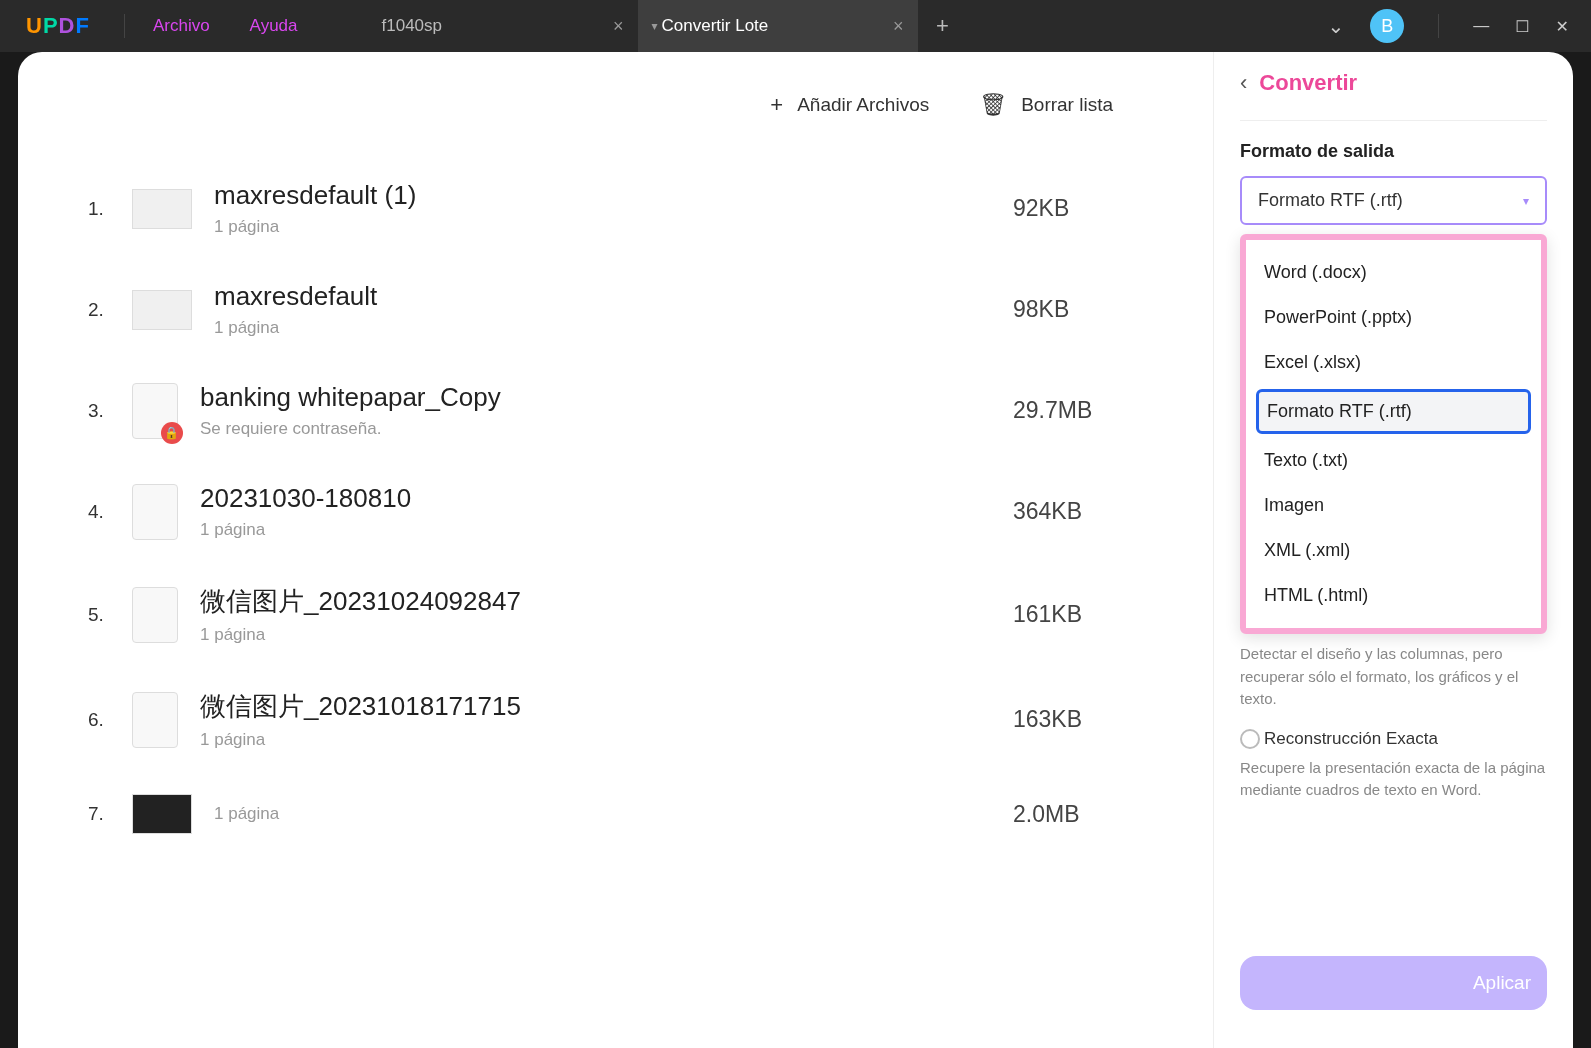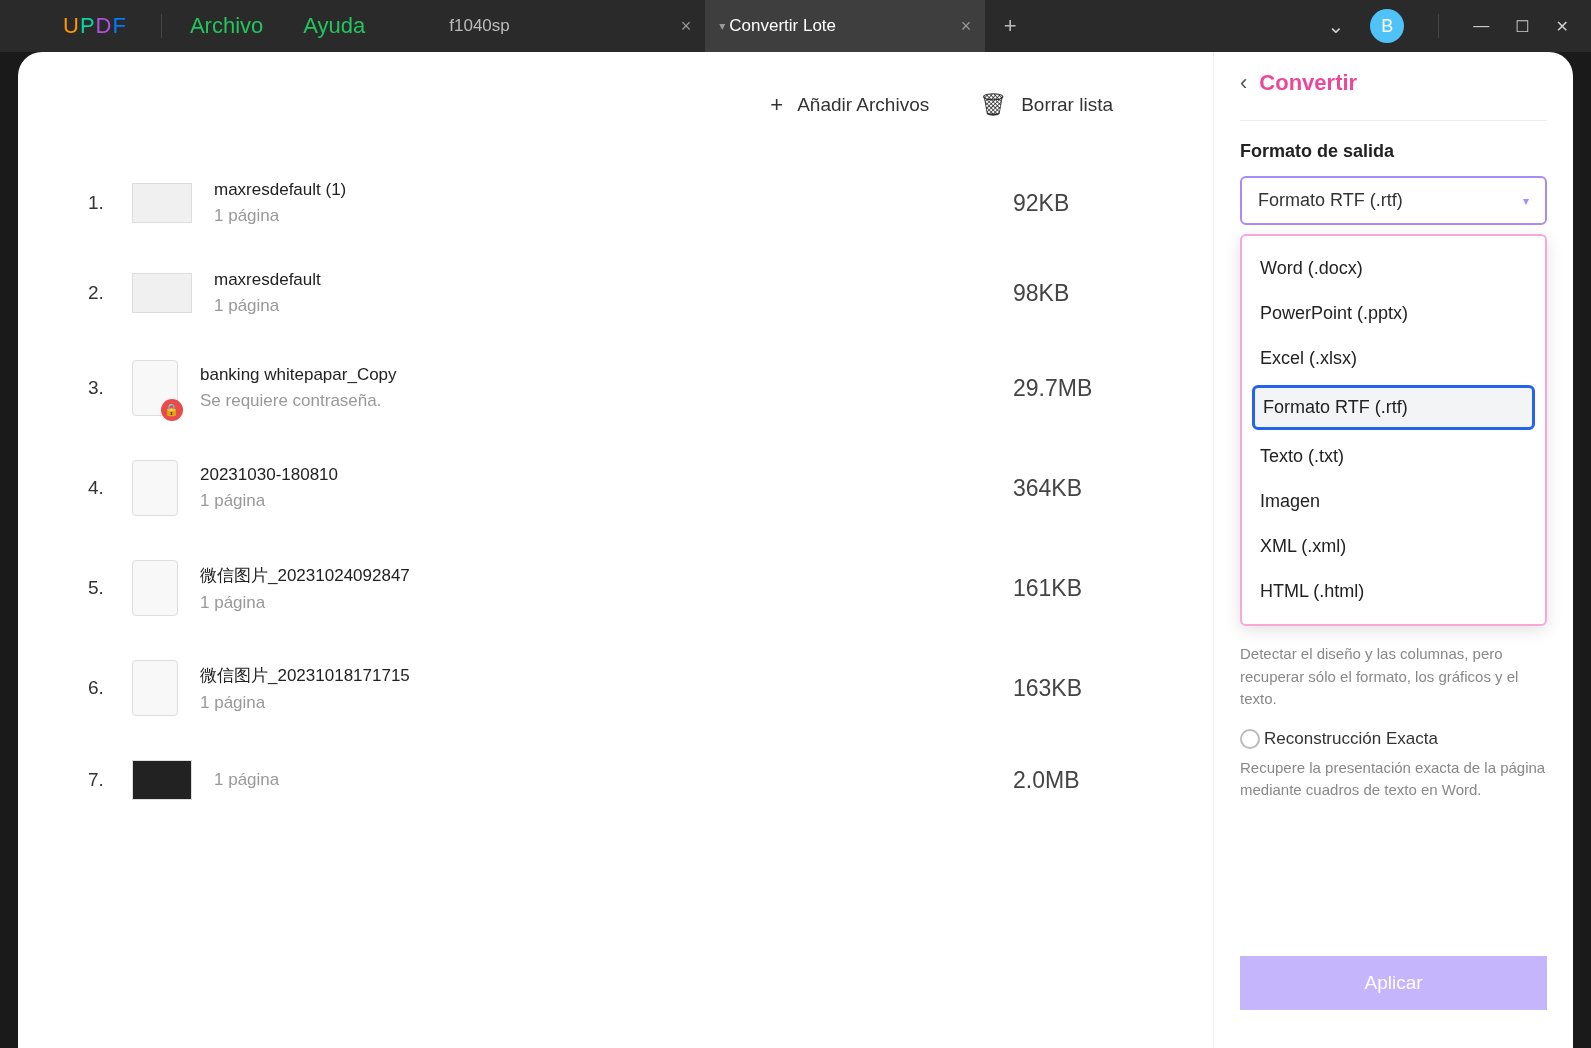--- a/index.html
+++ b/index.html
@@ -1,22 +1,22 @@
 <!DOCTYPE html>
 <html><head>
 <meta charset="utf-8">
 <style>
 * { margin: 0; padding: 0; box-sizing: border-box; font-family: -apple-system, BlinkMacSystemFont, "Segoe UI", sans-serif; }
 body { background: #1a1a1a; width: 1591px; height: 1048px; overflow: hidden; position: relative; }
 
 .titlebar { height: 52px; background: #2a2a2a; display: flex; align-items: center; color: #ddd; }
-.logo { font-weight: normal; font-size: 22px; padding: 0 26px; letter-spacing: 1px; margin-left: 37px; }
+.logo { font-weight: bold; font-size: 22px; padding: 0 26px; letter-spacing: 1px; }
 .logo .u { color: #ff9500; } .logo .p { color: #00d9a6; } .logo .d { color: #af52de; } .logo .f { color: #007aff; }
 .divider-v { width: 1px; height: 24px; background: #444; margin: 0 8px; }
-.menu-item { padding: 0 20px; font-size: 22px; color: #22c55e; cursor: pointer; }
+.menu-item { padding: 0 20px; font-size: 17px; color: #d946ef; cursor: pointer; }
 .tabs { display: flex; align-items: center; height: 100%; margin-left: 40px; }
 .tab { display: flex; align-items: center; height: 100%; padding: 0 24px; font-size: 17px; color: #bbb; position: relative; min-width: 280px; justify-content: flex-start; }
 .tab.active { background: #3e3e3e; color: #fff; }
 .tab-close { margin-left: 20px; font-size: 18px; color: #999; cursor: pointer; position: absolute; right: 14px; }
 .tab-add { width: 50px; text-align: center; font-size: 22px; color: #bbb; cursor: pointer; }
 .tab-dropdown { position: absolute; left: 14px; font-size: 12px; color: #999; }
 .win-controls { margin-left: auto; display: flex; align-items: center; gap: 26px; padding-right: 22px; }
 .avatar { width: 34px; height: 34px; border-radius: 50%; background: #4fc3f7; color: #fff; display: flex; align-items: center; justify-content: center; font-size: 18px; }
 .wc-icon { color: #ccc; font-size: 16px; cursor: pointer; }
 .chevron-down { font-size: 20px; }
@@ -29,44 +29,44 @@
 .tb-icon { font-size: 22px; color: #333; }
 
 .file-list { padding-left: 30px; }
 .file-row { display: flex; align-items: center; padding: 22px 0; }
 .file-num { width: 44px; font-size: 19px; color: #333; }
 .thumb { width: 60px; height: 40px; background: #f0f0f0; border: 1px solid #ddd; margin-right: 22px; position: relative; display:flex; align-items:center; justify-content:center; font-size:9px; color:#999; }
 .thumb.doc { width: 46px; height: 56px; background: #f8f8f8; border-radius: 4px; }
 .thumb.dark { background: #222; color:#fff; }
 .lock-badge { position: absolute; bottom: -6px; right: -6px; width: 22px; height: 22px; background: #e94b4b; border-radius: 50%; display: flex; align-items: center; justify-content: center; color: #fff; font-size: 12px; }
 .file-meta { flex: 1; }
-.file-name { font-size: 17px; color: #222; font-weight: 500; margin-bottom: 6px; }
+.file-name { font-size: 26px; color: #222; font-weight: 500; margin-bottom: 6px; }
 .file-sub { font-size: 17px; color: #999; }
 .file-size { width: 140px; font-size: 23px; color: #444; }
 
 .side-panel { width: 360px; border-left: 1px solid #eee; padding: 18px 26px; position: relative; display:flex; flex-direction:column; }
 .sp-header { display: flex; align-items: center; gap: 12px; margin-bottom: 24px; }
 .sp-back { font-size: 22px; color: #555; cursor: pointer; }
 .sp-title { font-size: 22px; font-weight: 600; color: #ec4899; }
 .sp-divider { height: 1px; background: #eee; margin-bottom: 20px; }
 .sp-label { font-size: 18px; font-weight: 600; color: #222; margin-bottom: 14px; }
 .select-box { border: 2px solid #a78bfa; border-radius: 6px; padding: 12px 16px; font-size: 18px; color: #333; display: flex; justify-content: space-between; align-items: center; cursor: pointer; position: relative; }
 .select-caret { color: #a78bfa; font-size: 12px; }
 
-.dropdown { position: absolute; top: 182px; left: 26px; right: 26px; background: #fff; border: 2px solid #f9a8d4; border-radius: 6px; box-shadow: 0 4px 16px rgba(0,0,0,0.12); z-index: 10; padding: 10px 0; }
+.dropdown { position: absolute; top: 182px; left: 26px; right: 26px; background: #fff; border: 6px solid #f9a8d4; border-radius: 6px; box-shadow: 0 4px 16px rgba(0,0,0,0.12); z-index: 10; padding: 10px 0; }
 .dd-item { padding: 12px 18px; font-size: 18px; color: #222; cursor: pointer; }
 .dd-item.selected { border: 3px solid #2563eb; border-radius: 6px; margin: 4px 10px; padding: 9px 8px; background: #f3f4f6; }
 
 .option-block { margin-top: 410px; }
 .opt-desc { font-size: 15px; color: #888; line-height: 1.5; margin: 8px 0 18px; }
 .radio-row { display: flex; align-items: flex-end; gap: 4px; }
 .radio { width: 20px; height: 20px; border: 2px solid #bbb; border-radius: 50%; }
 .radio-label { font-size: 17px; color: #333; }
 
-.apply-btn { margin-top: auto; margin-bottom: 20px; background: #c4b5fd; color: #fff; text-align: center; padding: 16px; border-radius: 0; font-size: 19px; cursor: pointer; }
+.apply-btn { margin-top: auto; margin-bottom: 20px; background: #c4b5fd; color: #fff; text-align: right; padding: 16px; border-radius: 16px; font-size: 19px; cursor: pointer; }
 </style>
 </head>
 <body>
 
 <div class="titlebar">
   <div class="logo">
     <span class="u">U</span><span class="p">P</span><span class="d">D</span><span class="f">F</span>
   </div>
   <div class="divider-v"></div>
   <div class="menu-item">Archivo</div>

